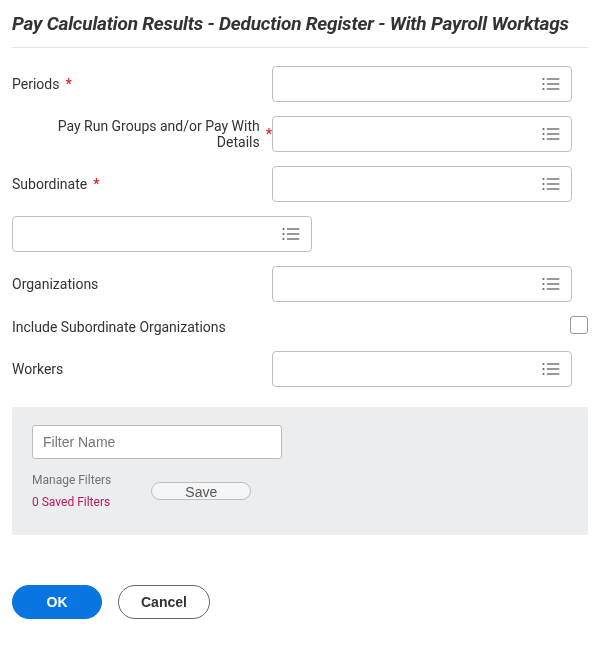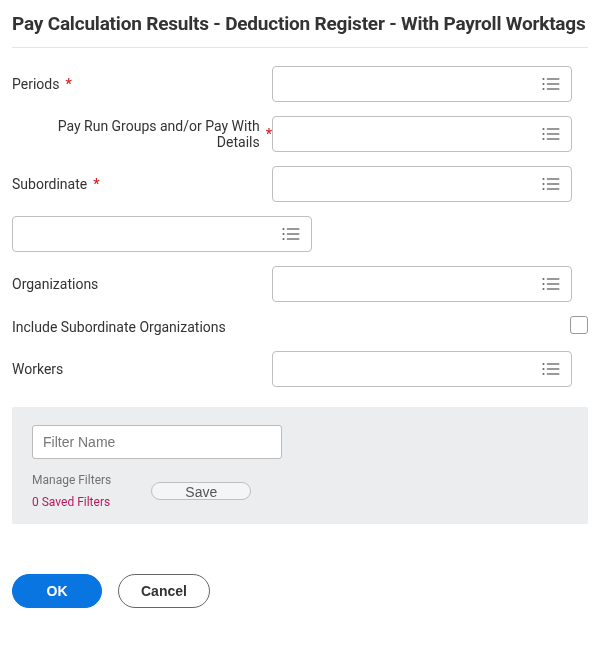--- a/index.html
+++ b/index.html
@@ -5,20 +5,21 @@
   * { box-sizing: border-box; }
   html, body {
     margin: 0; padding: 0;
     font-family: -apple-system, BlinkMacSystemFont, "Segoe UI", Roboto, Arial, sans-serif;
     font-size: 14px; color: #333; background: #fff;
   }
   .page { width: 600px; min-height: 647px; padding: 8px 12px 12px 12px; }
   .title {
     font-size: 19px; font-weight: 700; color: #333; margin: 4px 0 12px 0;
     letter-spacing: -0.2px;
+    font-style: italic;
   }
   .hr { border: none; border-top: 1px solid #e5e5e5; margin: 0 0 18px 0; }
 
   .form { display: block; }
   .row { display: flex; align-items: center; margin-bottom: 14px; text-align: right; }
   .label-cell {
     width: 260px; flex: 0 0 260px; display: flex; align-items: center;
     font-size: 14px; color: #333;
   }
   .label-text { }
@@ -34,21 +35,21 @@
   .list-icon svg { width: 20px; height: 16px; }
 
   .checkbox-cell { flex: 1 1 auto; }
   .checkbox {
     width: 18px; height: 18px; border: 1px solid #999; border-radius: 3px;
     background: #fff; display:inline-block; cursor:pointer;
   }
 
   .filter-panel {
     margin-top: 20px; background: #ebedef; border-radius: 2px;
-    padding: 18px 20px 15px 20px;
+    padding: 18px 20px 26px 20px;
   }
   .filter-name {
     width: 250px; height: 34px; border: 1px solid #bbb; border-radius: 3px;
     padding: 0 10px; font-size: 14px; background:#fff;
   }
   .filter-name::placeholder { color: #777; }
   .filter-row { display:flex; align-items:center; margin-top: 14px; }
   .filter-links { display:flex; flex-direction:column; gap:8px; font-size:12px; }
   .manage-link { color:#737373; cursor:pointer; }
   .saved-count { color:#be185d; }

